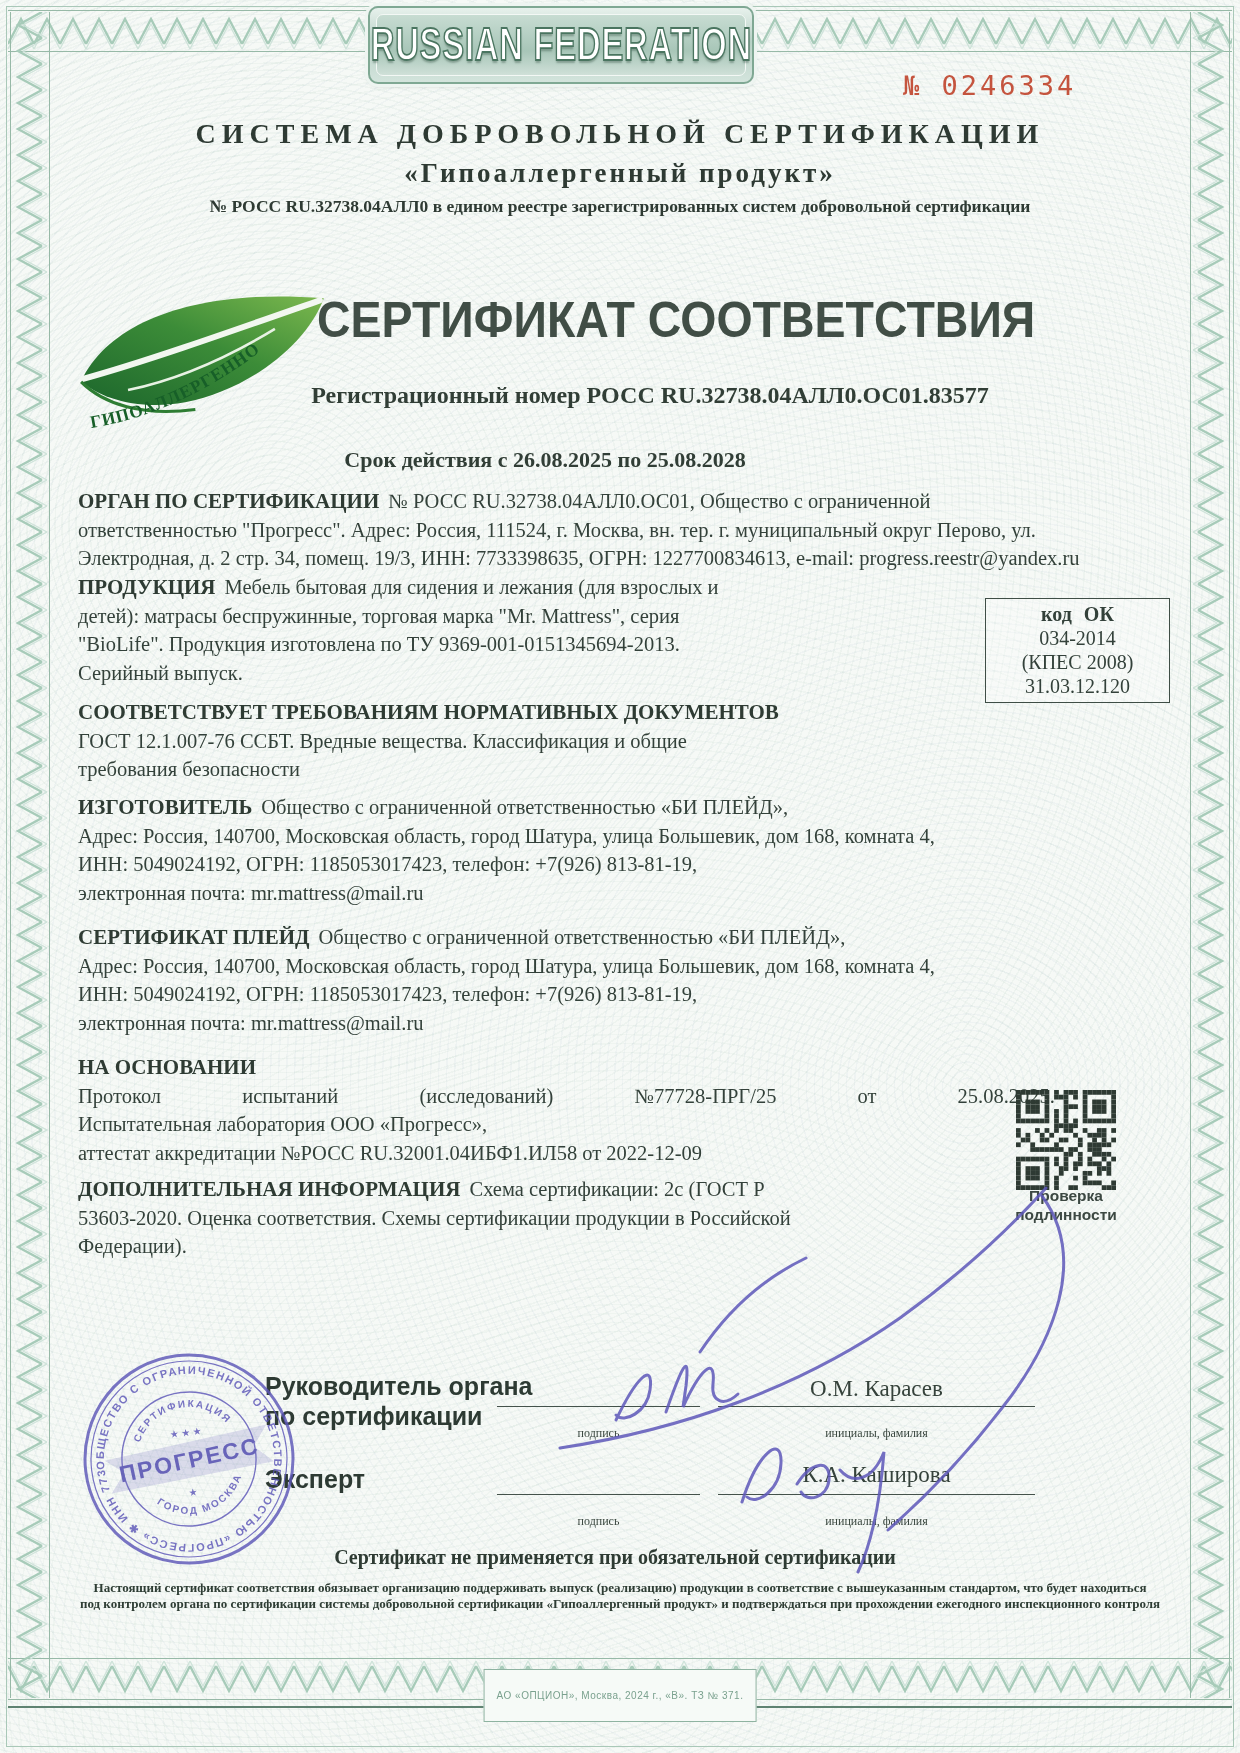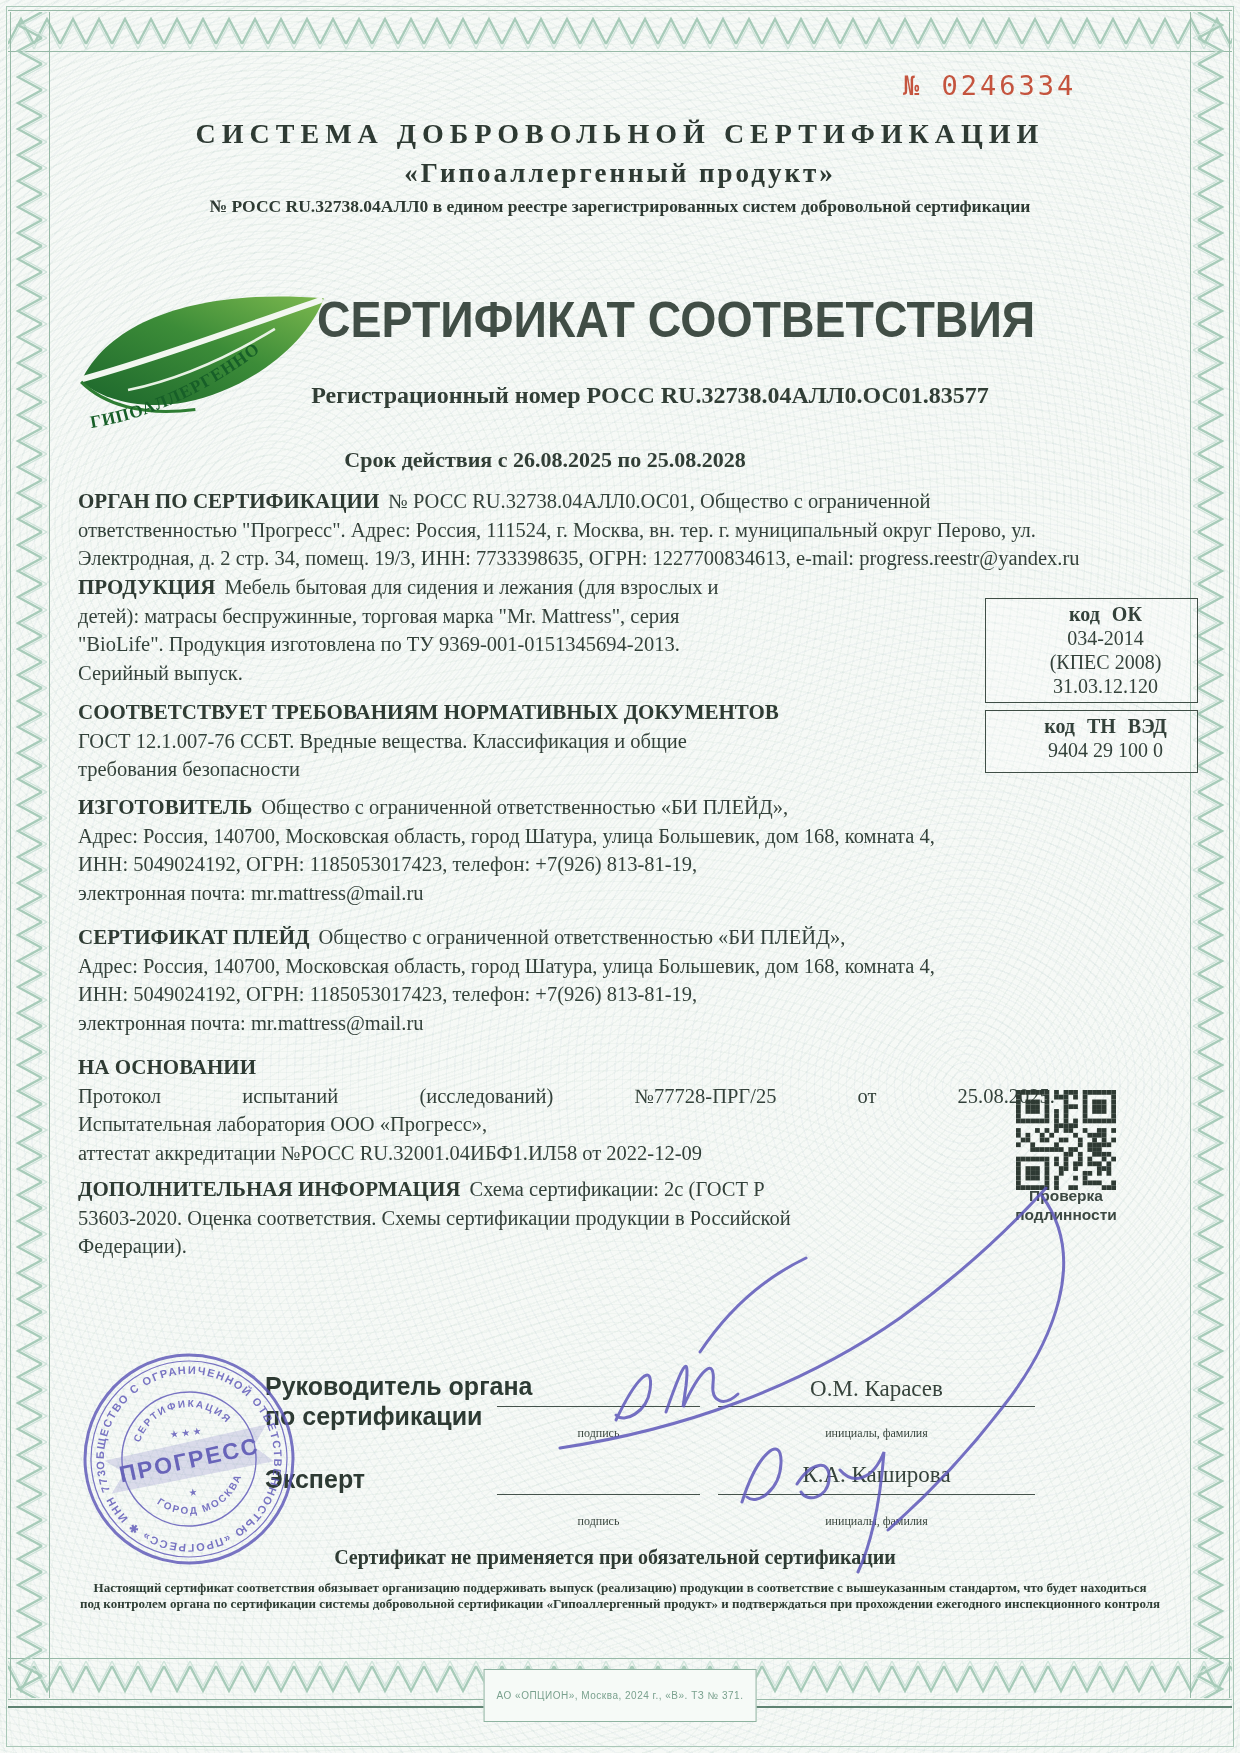--- a/index.html
+++ b/index.html
@@ -52,21 +52,21 @@
     font-size:22px;font-weight:bold;color:#313e36;}
 
   .sec{position:absolute;left:78px;width:1092px;font-size:20.5px;line-height:28.6px;color:#33413a;}
   .sec .lbl{font-weight:bold;font-size:21px;margin-right:9px;color:#2e3b33;}
   .sec .lbl.block{display:block;margin-right:0;}
   .sec .txt{white-space:pre-line;}
   .sec .txt.block{display:block;}
   .just{display:block;white-space:nowrap;word-spacing:76px;}
 
   .codebox{position:absolute;border:1.6px solid #3f4e46;text-align:center;
-    font-size:20px;line-height:24px;color:#33413a;padding-top:3px;background:rgba(255,255,255,0.25);padding-left:28px;}
+    font-size:20px;line-height:24px;color:#33413a;padding-top:3px;background:rgba(255,255,255,0.25);}
   .cb-label{font-weight:bold;word-spacing:7px;}
 
   .qr{position:absolute;left:1016px;top:1090px;width:100px;height:100px;}
   .qr-caption{position:absolute;left:986px;top:1186px;width:160px;text-align:center;
     font-family:"Liberation Sans",sans-serif;font-weight:bold;font-size:15.5px;line-height:19px;
     color:#3c4842;white-space:pre-line;}
 
   .role{position:absolute;font-family:"Liberation Sans",sans-serif;font-weight:bold;
     font-size:25px;line-height:30px;color:#2d3a33;white-space:pre-line;}
   .name{position:absolute;text-align:center;font-size:23px;color:#35423b;}
@@ -132,20 +132,25 @@
           <pattern id="zzr" width="38" height="26" patternUnits="userSpaceOnUse">
         <path d="M7,0 L31,13 L7,26" fill="none" stroke="#a7cbb9" stroke-width="2.4"></path>
         <path d="M2,0 L26,13 L2,26" fill="none" stroke="#cfe3da" stroke-width="1.3"></path>
       </pattern>
         </defs>
       <rect width="100%" height="100%" fill="url(#zzr)"></rect>
     </svg>
   </div>
   <div class="bottom-line"></div>
 
+  <div class="plate">
+    <div class="plate-inner">
+      <span class="plate-text">RUSSIAN FEDERATION</span>
+    </div>
+  </div>
 
   <div class="serial">№ 0246334</div>
 
   <div class="hline1">СИСТЕМА ДОБРОВОЛЬНОЙ СЕРТИФИКАЦИИ</div>
   <div class="hline2">«Гипоаллергенный продукт»</div>
   <div class="hline3">№ РОСС RU.32738.04АЛЛ0 в едином реестре зарегистрированных систем добровольной сертификации</div>
 
   <svg class="leaf" viewBox="0 0 250 150">
     <defs>
       <linearGradient id="leafg" x1="0" y1="1" x2="1" y2="0">
@@ -179,24 +184,20 @@
 детей): матрасы беспружинные, торговая марка "Mr. Mattress", серия
 "BioLife". Продукция изготовлена по ТУ 9369-001-0151345694-2013.
 Серийный выпуск.</span>
   </div>
 
   <div class="codebox" style="left:985px;top:598px;width:183px;height:100px">
     <div class="cb-label">код ОК</div>
     <div class="cb-line">034-2014</div>
     <div class="cb-line">(КПЕС 2008)</div>
     <div class="cb-line">31.03.12.120</div>
-  </div>
-  <div class="codebox" style="left:985px;top:710px;width:183px;height:58px">
-    <div class="cb-label">код ТН ВЭД</div>
-    <div class="cb-line">9404 29 100 0</div>
   </div>
 
   <div class="sec" style="top:698px">
     <span class="lbl block">СООТВЕТСТВУЕТ ТРЕБОВАНИЯМ НОРМАТИВНЫХ ДОКУМЕНТОВ</span><span class="txt">ГОСТ 12.1.007-76 ССБТ. Вредные вещества. Классификация и общие
 требования безопасности</span>
   </div>
 
   <div class="sec" style="top:793px">
     <span class="lbl">ИЗГОТОВИТЕЛЬ</span><span class="txt">Общество с ограниченной ответственностью «БИ ПЛЕЙД»,
 Адрес: Россия, 140700, Московская область, город Шатура, улица Большевик, дом 168, комната 4,

